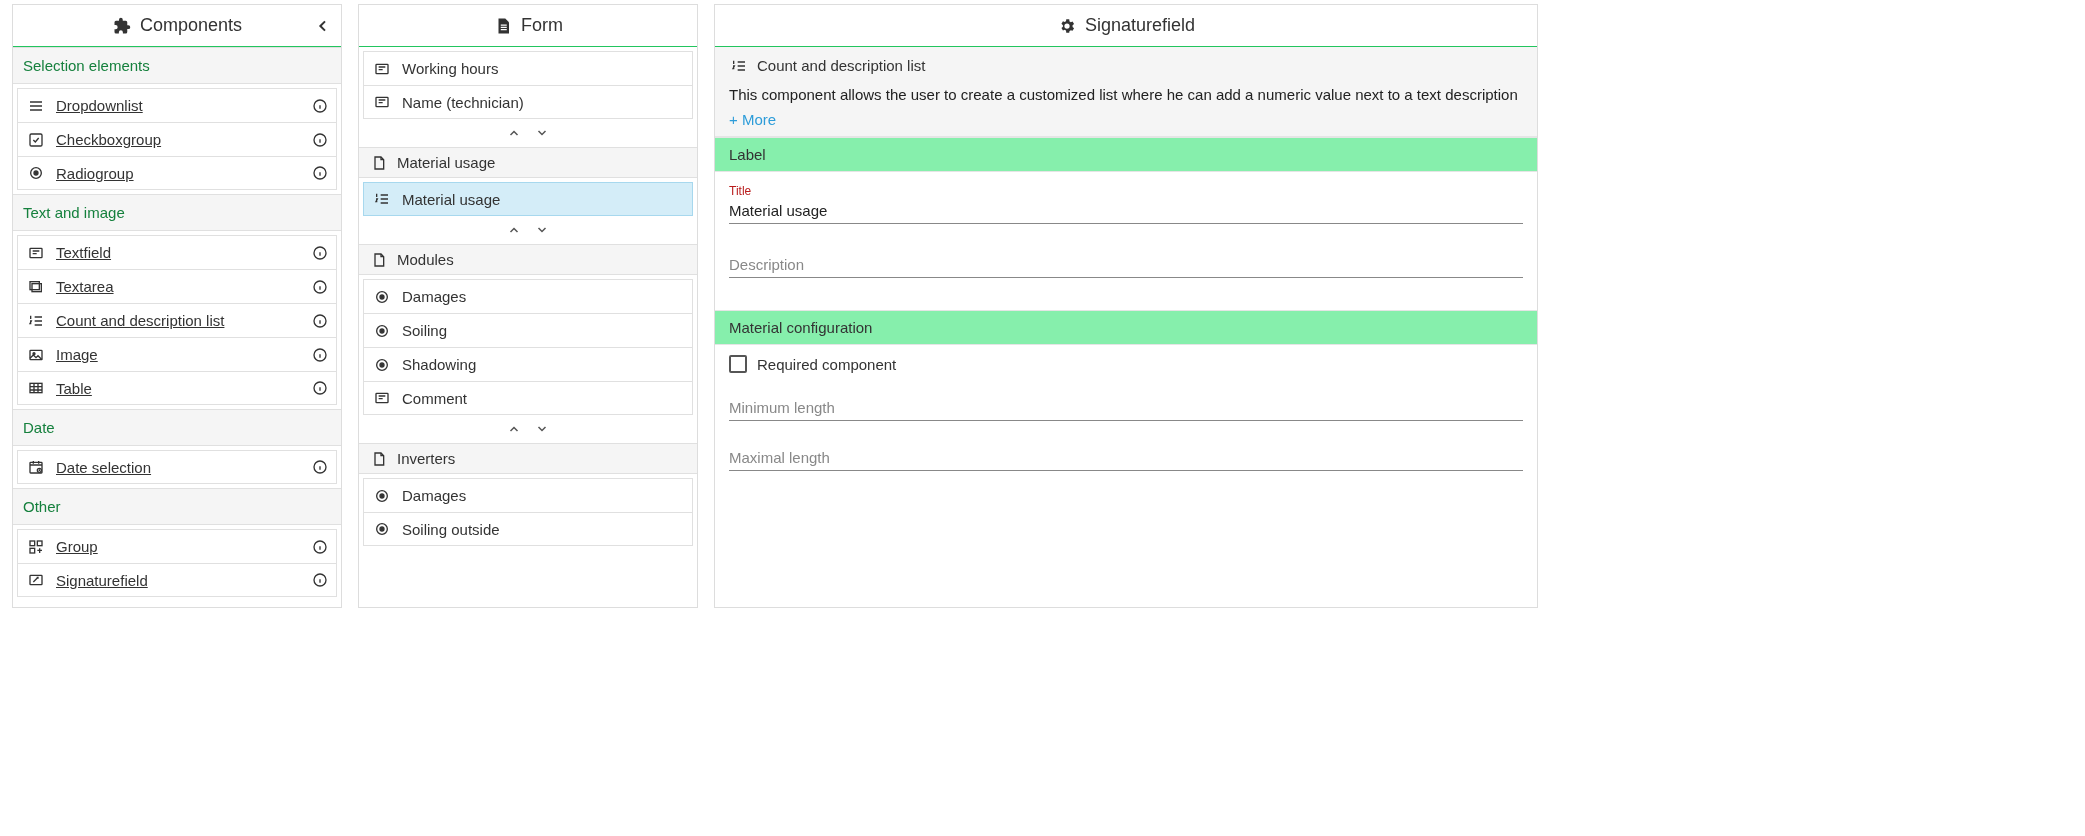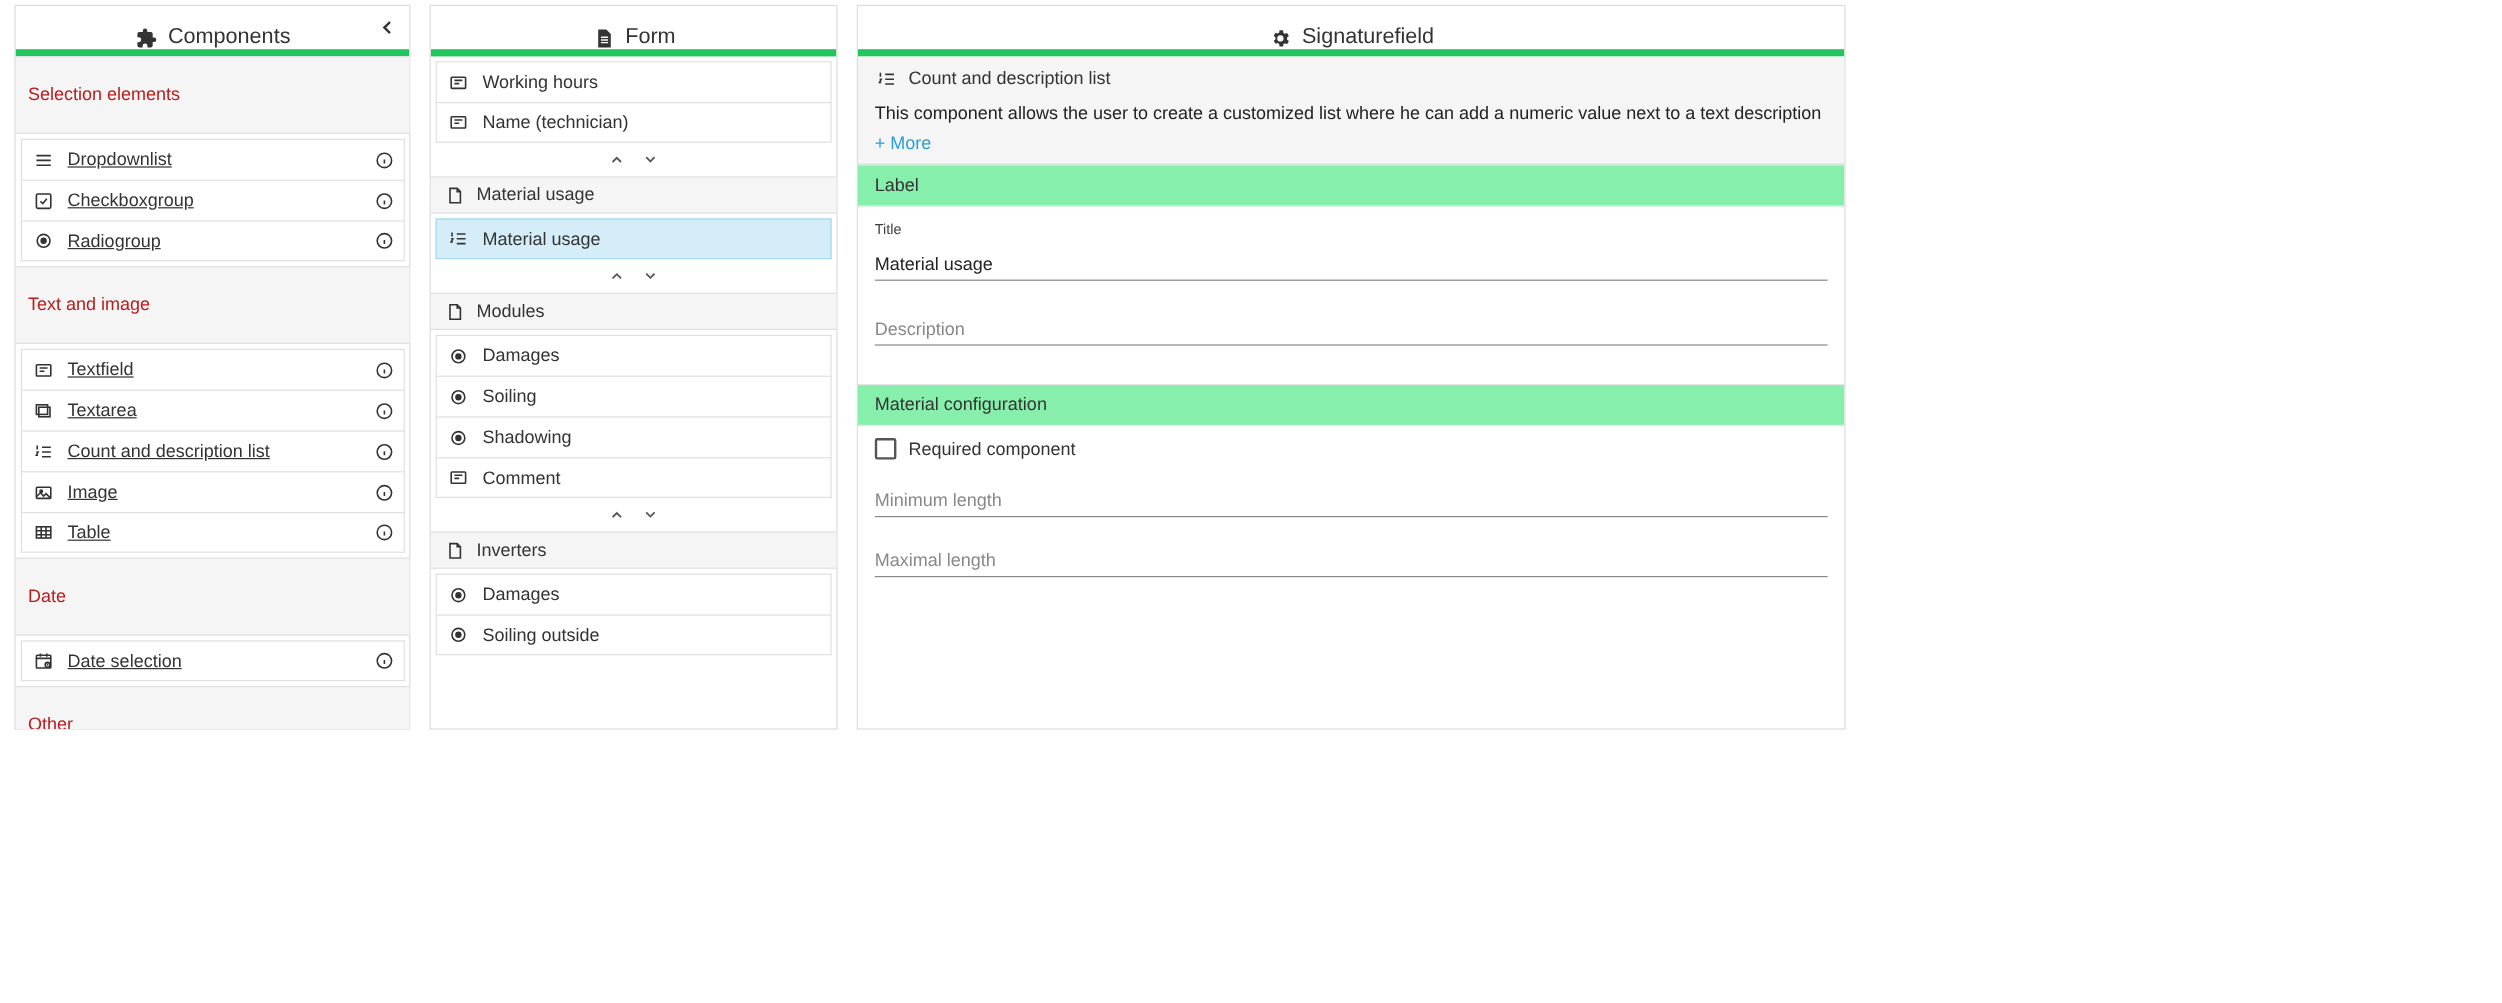--- a/index.html
+++ b/index.html
@@ -24,24 +24,24 @@
     display: flex;
     flex-direction: column;
     overflow: hidden;
   }
   .panel-components { width: 330px; }
   .panel-form { width: 340px; }
   .panel-config { flex: 1; }
 
   .panel-header {
     display: flex;
-    align-items: flex-end;
+    align-items: center;
     justify-content: center;
     height: 42px;
-    border-bottom: 6px solid #22c55e;
+    border-bottom: 1px solid #22c55e;
     position: relative;
     font-size: 18px;
     font-weight: 500;
     color: #333;
     gap: 8px;
   }
   .panel-header .chevron-left {
     position: absolute;
     right: 10px;
     top: 50%;
@@ -60,23 +60,23 @@
   .panel-body::-webkit-scrollbar-button {
     display: block;
     height: 16px;
     background: #f0f0f0;
   }
 
   .group-header {
     background: #f5f5f5;
     border-bottom: 1px solid #e0e0e0;
     border-top: 1px solid #e0e0e0;
-    padding: 23px 10px;
+    padding: 9px 10px;
     font-size: 15px;
-    color: #b91c1c;
+    color: #15803d;
   }
   .comp-list { padding: 4px; text-decoration: underline; }
   .comp-item {
     display: flex;
     align-items: center;
     border: 1px solid #e0e0e0;
     border-bottom: none;
     height: 34px;
     padding: 0 8px;
     gap: 10px;
@@ -154,22 +154,22 @@
   }
   .config-field-block {
     padding: 8px 14px 18px;
   }
   .config-field {
     margin-top: 4px;
     margin-bottom: 14px;
   }
   .small-label {
     font-size: 12px;
-    color: #404040;
-    margin-bottom: 10px;
+    color: #b91c1c;
+    margin-bottom: 0;
     display: block;
   }
   .mat-input {
     width: 100%;
     border: none;
     border-bottom: 1px solid #888;
     font-size: 15px;
     padding: 4px 0;
     outline: none;
     background: transparent;

